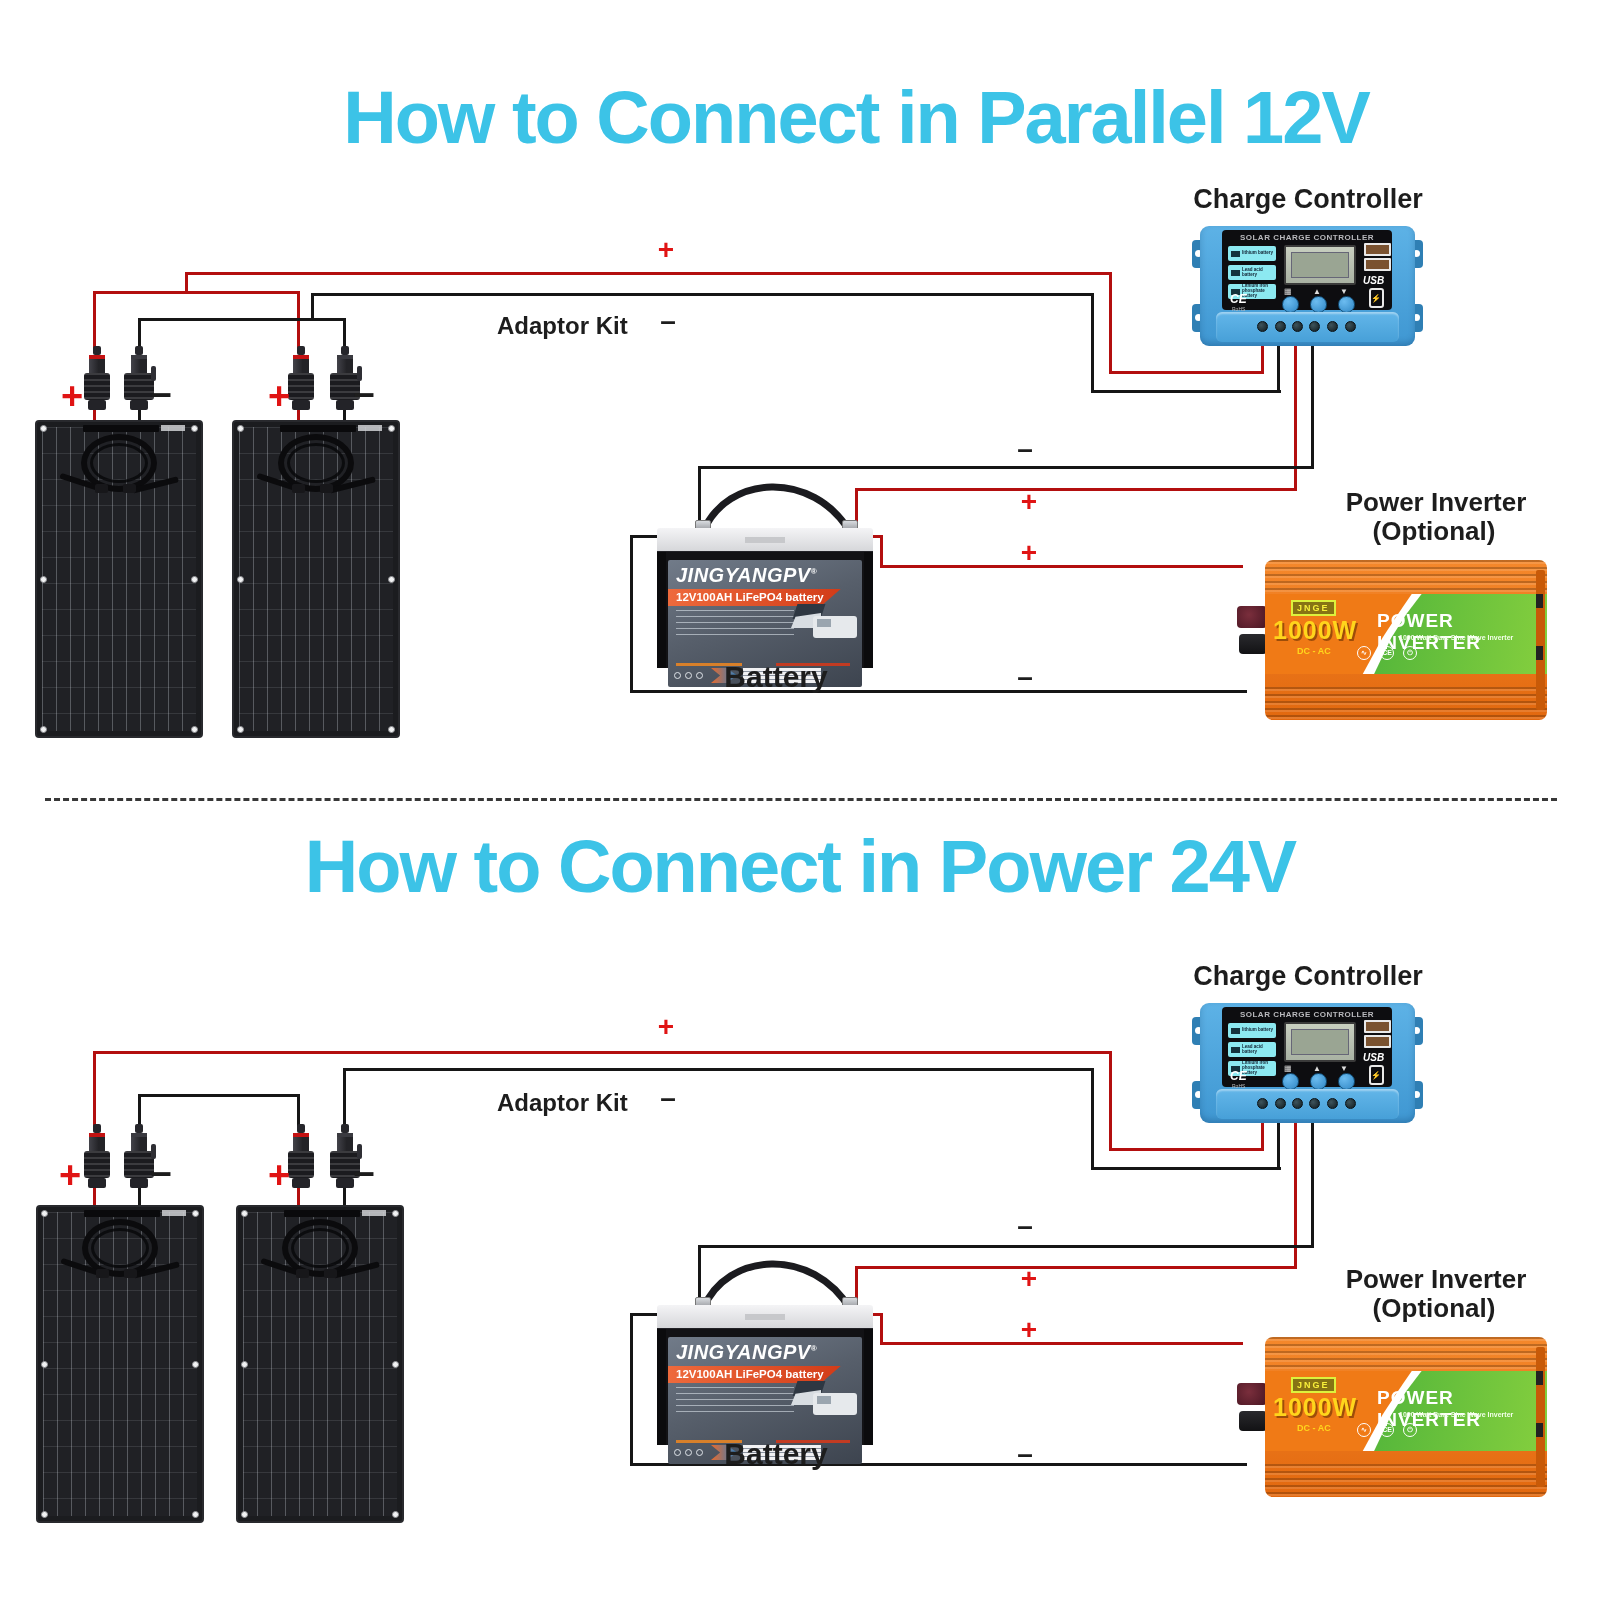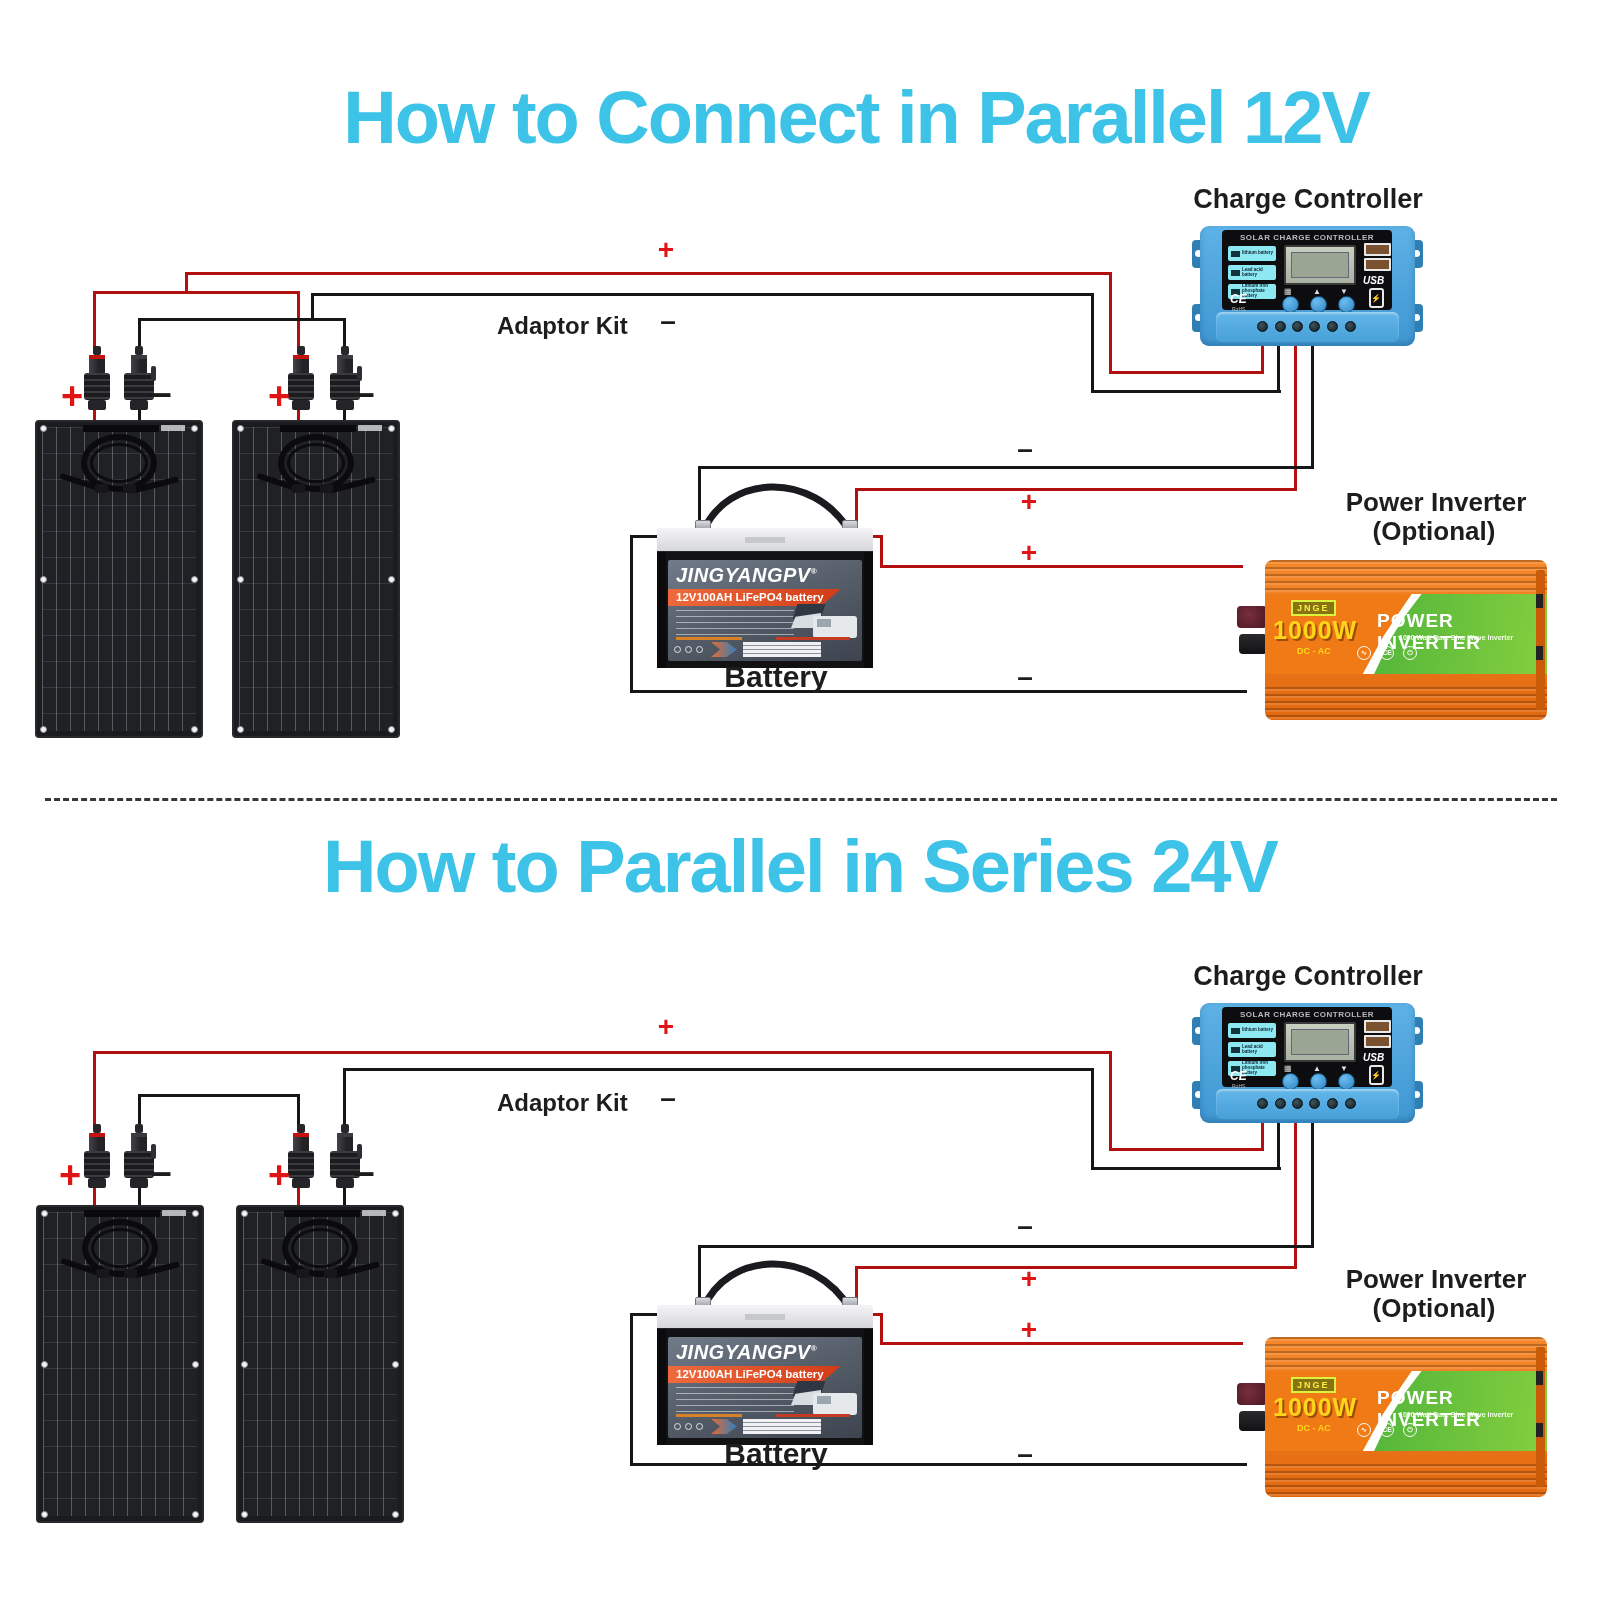--- a/index.html
+++ b/index.html
@@ -98,21 +98,21 @@
   .bat-handle{position:absolute;left:0;top:-62px;width:216px;height:70px;}
   .bat-term{position:absolute;top:-8px;width:16px;height:12px;border:1px solid #777;border-radius:2px;
             background:linear-gradient(180deg,#d9dce0,#94969b);}
   .bat-term.n{left:38px}.bat-term.p{left:185px}
   .bat-lid{position:absolute;left:0;top:0;width:216px;height:26px;border-radius:3px 3px 0 0;
            background:linear-gradient(180deg,#f4f4f6,#d6d7da);border-bottom:3px solid #222227;}
   .bat-lid::after{content:"";position:absolute;left:88px;top:9px;width:40px;height:6px;background:#c7c8cb;}
   .bat-bod{position:absolute;left:0;top:24px;width:216px;height:116px;background:#121215;border-radius:0 0 5px 5px;}
   .bat-bod::before,.bat-bod::after{content:"";position:absolute;top:0;bottom:0;width:9px;background:#0b0b0d;}
   .bat-bod::before{left:0}.bat-bod::after{right:0}
-  .bat-label{position:absolute;left:11px;top:8px;width:194px;height:101px;border-radius:2px;overflow:hidden;
+  .bat-label{position:absolute;left:11px;top:8px;width:194px;height:127px;border-radius:2px;overflow:hidden;
              background:linear-gradient(160deg,#717b89 0%,#575f6b 45%,#3d444f 100%);}
   .brand{margin:4px 0 0 8px;font-size:20px;font-weight:800;font-style:italic;color:#fff;letter-spacing:.5px;}
   .brand sup{font-size:8px;}
   .banner{margin-top:2px;width:178px;height:17px;background:linear-gradient(90deg,#ee6a3c,#d13a17);
           clip-path:polygon(0 0,97% 0,86% 100%,0 100%);
           font-size:11.5px;font-weight:700;color:#fff;line-height:17px;padding-left:8px;}
   .fines{position:absolute;left:8px;top:50px;width:118px;height:26px;
          background:repeating-linear-gradient(180deg, rgba(230,238,245,.55) 0 1.5px, transparent 1.5px 6px);}
   .oline{position:absolute;left:8px;bottom:21px;width:66px;height:3px;background:#d8802a;}
   .rline{position:absolute;right:12px;bottom:21px;width:74px;height:3px;background:#c23b22;}
@@ -556,21 +556,21 @@
     <div class="tip"></div>
     <div class="band"></div>
     <div class="neck"></div>
     <div class="bod"></div>
     <div class="nut"></div>
     <div class="latch"></div>
   </div>
     </div>
   <div class="layer" id="layer-labels">
     <div class="title" style="top:75px;transform:translateX(56px);">How to Connect in Parallel 12V</div>
-    <div class="title" style="top:824px;">How to Parallel in Series 24V</div>
+    <div class="title" style="top:824px;">How to Connect in Power 24V</div>
     <div class="sep"></div>
 
     <span class="lab center" style="left:1308px;top:199px;font-size:27px;">Charge Controller</span>
     <span class="lab center" style="left:1308px;top:976px;font-size:27px;">Charge Controller</span>
 
     <span class="lab" style="left:497px;top:312px;font-size:24px;">Adaptor Kit</span>
     <span class="lab" style="left:497px;top:1089px;font-size:24px;">Adaptor Kit</span>
 
     <span class="lab center" style="left:776px;top:677px;font-size:30px;">Battery</span>
     <span class="lab center" style="left:776px;top:1454px;font-size:30px;">Battery</span>

